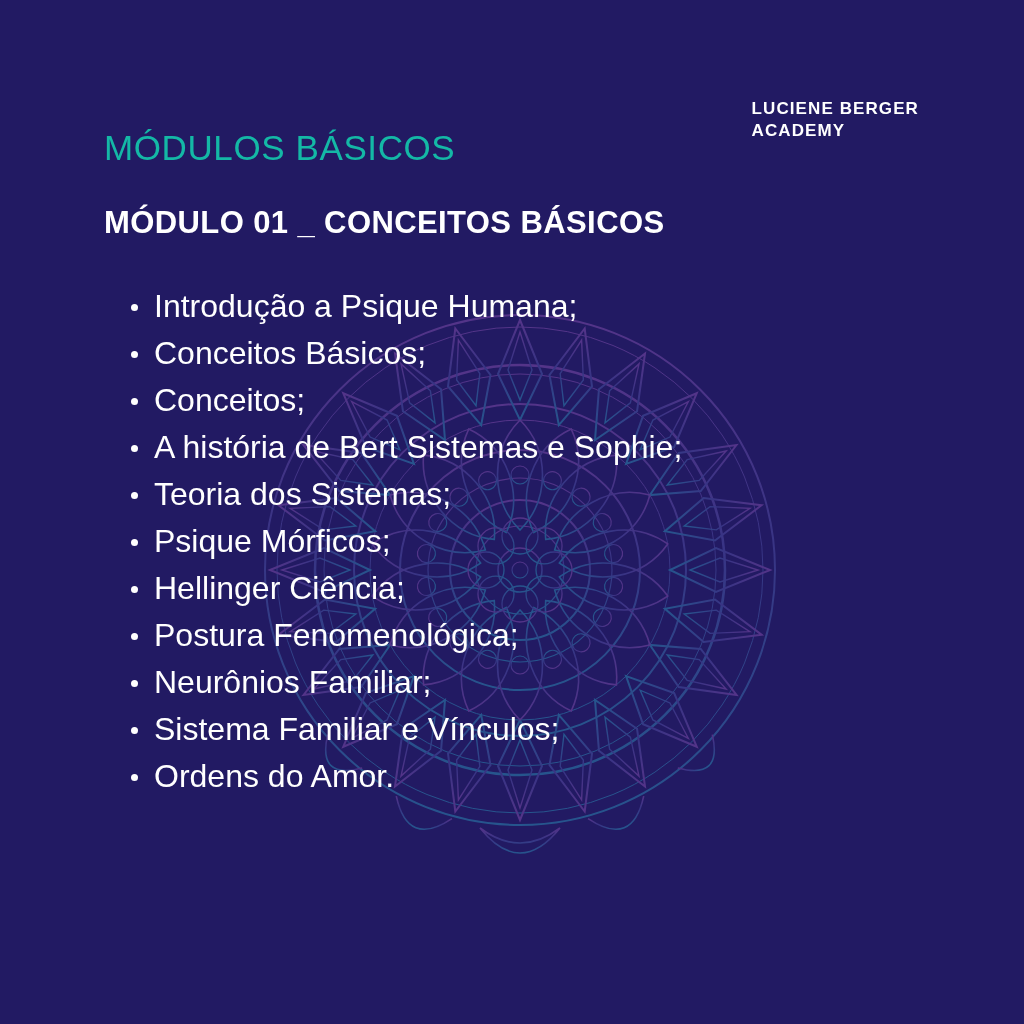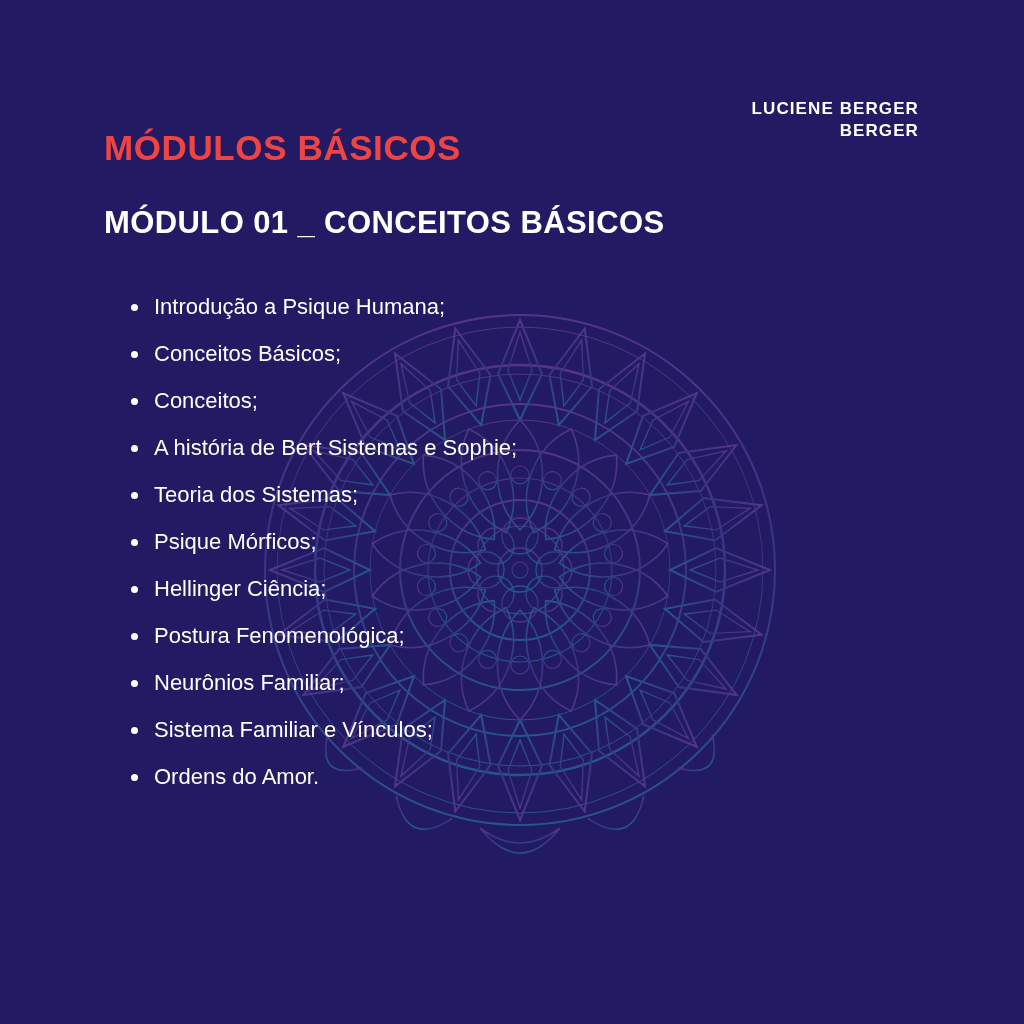--- a/index.html
+++ b/index.html
@@ -30,36 +30,36 @@
     height: 640px;
     opacity: 0.55;
     pointer-events: none;
   }
 
   
   .brand {
     position: absolute;
     right: 105px;
     top: 98px;
-    text-align: right;
+    text-align: left;
     color: #ffffff;
     font-size: 17px;
     font-weight: bold;
     letter-spacing: 1.1px;
     line-height: 1.28;
   }
 
   
   .title-main {
     position: absolute;
     left: 104px;
     top: 128px;
-    color: #ef4444;
+    color: #14b8a6;
     font-size: 35px;
-    font-weight: bold;
+    font-weight: normal;
     letter-spacing: 0.6px;
   }
   .title-sub {
     position: absolute;
     left: 104px;
     top: 205px;
     color: #ffffff;
     font-size: 31px;
     font-weight: bold;
     letter-spacing: 0.4px;
@@ -72,21 +72,21 @@
     left: 128px;
     top: 283px;
     width: 700px;
     margin: 0;
     padding: 0;
     list-style: none;
   }
   .topics li {
     position: relative;
     color: #ffffff;
-    font-size: 22px;
+    font-size: 32px;
     line-height: 47px;
     padding-left: 26px;
     white-space: nowrap;
   }
   .topics li::before {
     content: "";
     position: absolute;
     left: 3px;
     top: 21px;
     width: 7px;
@@ -211,21 +211,21 @@
         <path d="M-30,256 q30,44 60,0" transform="rotate(22)"></path>
         <path d="M-30,256 q30,44 60,0" transform="rotate(-22)"></path>
         <path d="M-24,252 q24,40 48,0" transform="rotate(44)"></path>
         <path d="M-24,252 q24,40 48,0" transform="rotate(-44)"></path>
       </g>
     </g>
   </svg>
 
   <div class="brand">
     <div>LUCIENE BERGER</div>
-    <div>BERGER</div>
+    <div>ACADEMY</div>
   </div>
 
   <div class="title-main">MÓDULOS BÁSICOS</div>
   <div class="title-sub">MÓDULO 01 _ CONCEITOS BÁSICOS</div>
 
   <ul class="topics">
     <li>Introdução a Psique Humana;</li>
     <li>Conceitos Básicos;</li>
     <li>Conceitos;</li>
     <li>A história de Bert Sistemas e Sophie;</li>

